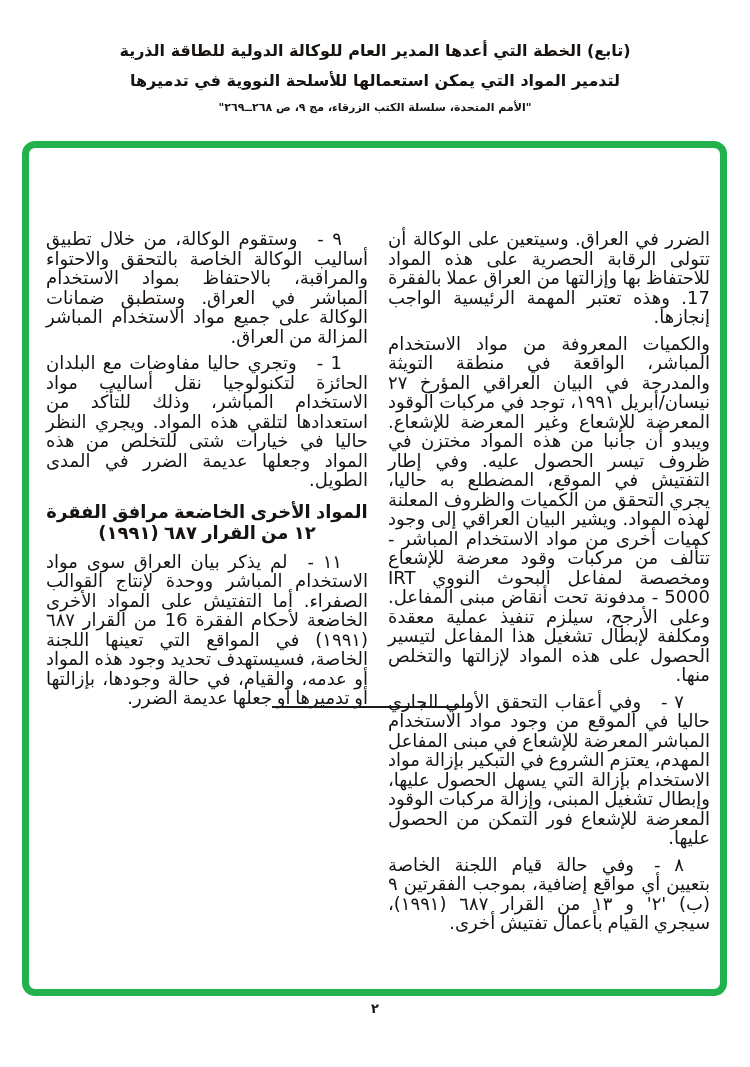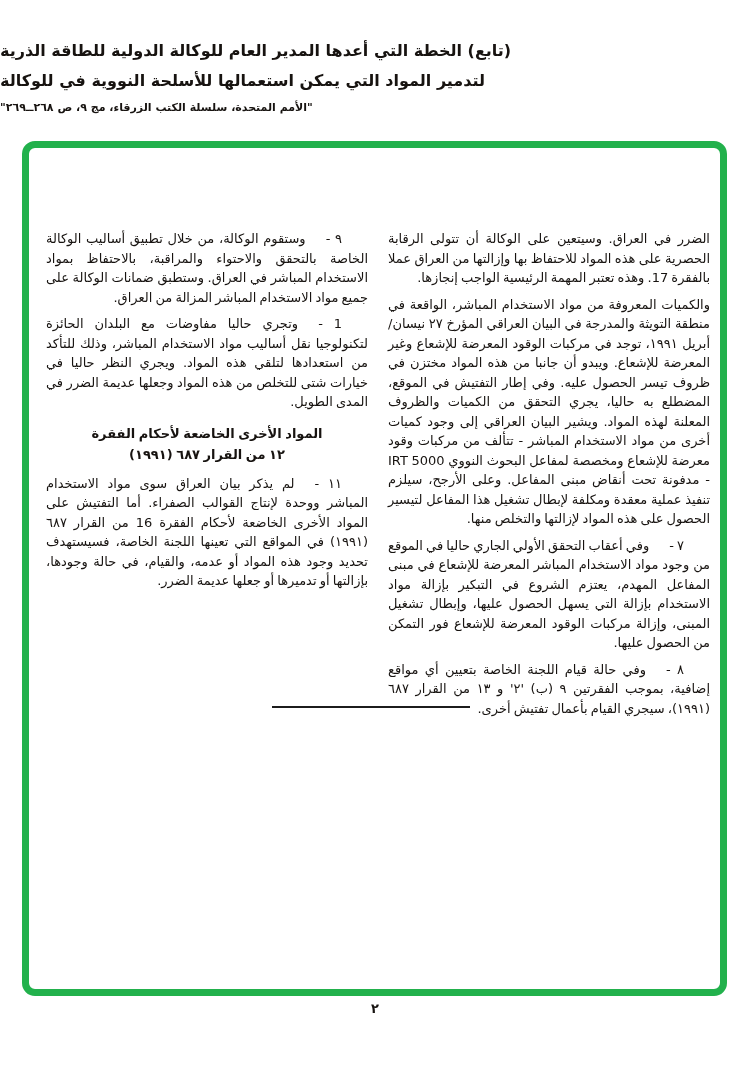--- a/index.html
+++ b/index.html
@@ -15,21 +15,21 @@
     overflow: hidden;
     font-family: "DejaVu Sans", sans-serif;
     color: #171310;
   }
   
   .doc-header {
     position: absolute;
     top: 40px;
     left: 0;
     width: 750px;
-    text-align: left;
+    text-align: center;
     direction: rtl;
   }
   .doc-header .title-line {
     font-size: 16px;
     font-weight: bold;
     line-height: 22px;
     margin-bottom: 8px;
     letter-spacing: 0;
   }
   .doc-header .source-line {
@@ -57,21 +57,21 @@
     top: 229px;
     width: 665px;
     display: flex;
     direction: rtl;
     gap: 20px;
   }
   .col {
     width: 322px;
     direction: rtl;
     text-align: justify;
-    font-size: 13px;
+    font-size: 18px;
     line-height: 19.5px;
     word-spacing: -1px;
   }
   .col p {
     margin: 0 0 7px 0;
   }
   .col p.numbered {
     text-indent: 26px;
   }
   .pnum {
@@ -106,40 +106,40 @@
     direction: rtl;
   }
 </style>
 </head>
 <body>
 
 <div class="page">
 
   <div class="doc-header">
     <div class="title-line">(تابع) الخطة التي أعدها المدير العام للوكالة الدولية للطاقة الذرية</div>
-    <div class="title-line">لتدمير المواد التي يمكن استعمالها للأسلحة النووية في للوكالة</div>
+    <div class="title-line">لتدمير المواد التي يمكن استعمالها للأسلحة النووية في تدميرها</div>
     <div class="source-line">"الأمم المتحدة، سلسلة الكتب الزرقاء، مج ٩، ص ٢٦٨ــ٢٦٩"</div>
   </div>
 
   <div class="page-frame"></div>
 
   <div class="columns">
 
     <div class="col">
       <p>الضرر في العراق. وسيتعين على الوكالة أن تتولى الرقابة الحصرية على هذه المواد للاحتفاظ بها وإزالتها من العراق عملا بالفقرة 17. وهذه تعتبر المهمة الرئيسية الواجب إنجازها.</p>
       <p>والكميات المعروفة من مواد الاستخدام المباشر، الواقعة في منطقة التويثة والمدرجة في البيان العراقي المؤرخ ٢٧ نيسان/أبريل ١٩٩١، توجد في مركبات الوقود المعرضة للإشعاع وغير المعرضة للإشعاع. ويبدو أن جانبا من هذه المواد مختزن في ظروف تيسر الحصول عليه. وفي إطار التفتيش في الموقع، المضطلع به حاليا، يجري التحقق من الكميات والظروف المعلنة لهذه المواد. ويشير البيان العراقي إلى وجود كميات أخرى من مواد الاستخدام المباشر - تتألف من مركبات وقود معرضة للإشعاع ومخصصة لمفاعل البحوث النووي IRT 5000 - مدفونة تحت أنقاض مبنى المفاعل. وعلى الأرجح، سيلزم تنفيذ عملية معقدة ومكلفة لإبطال تشغيل هذا المفاعل لتيسير الحصول على هذه المواد لإزالتها والتخلص منها.</p>
       <p class="numbered"><span class="pnum">٧ -</span><span>وفي أعقاب التحقق الأولي الجاري حاليا في الموقع من وجود مواد الاستخدام المباشر المعرضة للإشعاع في مبنى المفاعل المهدم، يعتزم الشروع في التبكير بإزالة مواد الاستخدام بإزالة التي يسهل الحصول عليها، وإبطال تشغيل المبنى، وإزالة مركبات الوقود المعرضة للإشعاع فور التمكن من الحصول عليها.</span></p>
       <p class="numbered"><span class="pnum">٨ -</span><span>وفي حالة قيام اللجنة الخاصة بتعيين أي مواقع إضافية، بموجب الفقرتين ٩ (ب) '٢' و ١٣ من القرار ٦٨٧ (١٩٩١)، سيجري القيام بأعمال تفتيش أخرى.</span></p>
     </div>
 
     <div class="col">
       <p class="numbered"><span class="pnum">٩ -</span><span>وستقوم الوكالة، من خلال تطبيق أساليب الوكالة الخاصة بالتحقق والاحتواء والمراقبة، بالاحتفاظ بمواد الاستخدام المباشر في العراق. وستطبق ضمانات الوكالة على جميع مواد الاستخدام المباشر المزالة من العراق.</span></p>
       <p class="numbered"><span class="pnum">1 -</span><span>وتجري حاليا مفاوضات مع البلدان الحائزة لتكنولوجيا نقل أساليب مواد الاستخدام المباشر، وذلك للتأكد من استعدادها لتلقي هذه المواد. ويجري النظر حاليا في خيارات شتى للتخلص من هذه المواد وجعلها عديمة الضرر في المدى الطويل.</span></p>
       <div class="section-heading">
-        <div>المواد الأخرى الخاضعة لأحكام الفقرة</div>
+        <div>المواد الأخرى الخاضعة مرافق الفقرة</div>
         <div>١٢ من القرار ٦٨٧ (١٩٩١)</div>
       </div>
       <p class="numbered"><span class="pnum">١١ -</span><span>لم يذكر بيان العراق سوى مواد الاستخدام المباشر ووحدة لإنتاج القوالب الصفراء. أما التفتيش على المواد الأخرى الخاضعة لأحكام الفقرة 16 من القرار ٦٨٧ (١٩٩١) في المواقع التي تعينها اللجنة الخاصة، فسيستهدف تحديد وجود هذه المواد أو عدمه، والقيام، في حالة وجودها، بإزالتها أو تدميرها أو جعلها عديمة الضرر.</span></p>
     </div>
 
   </div>
 
   <div class="footnote-rule"></div>
 
   <div class="page-number">٢</div>

